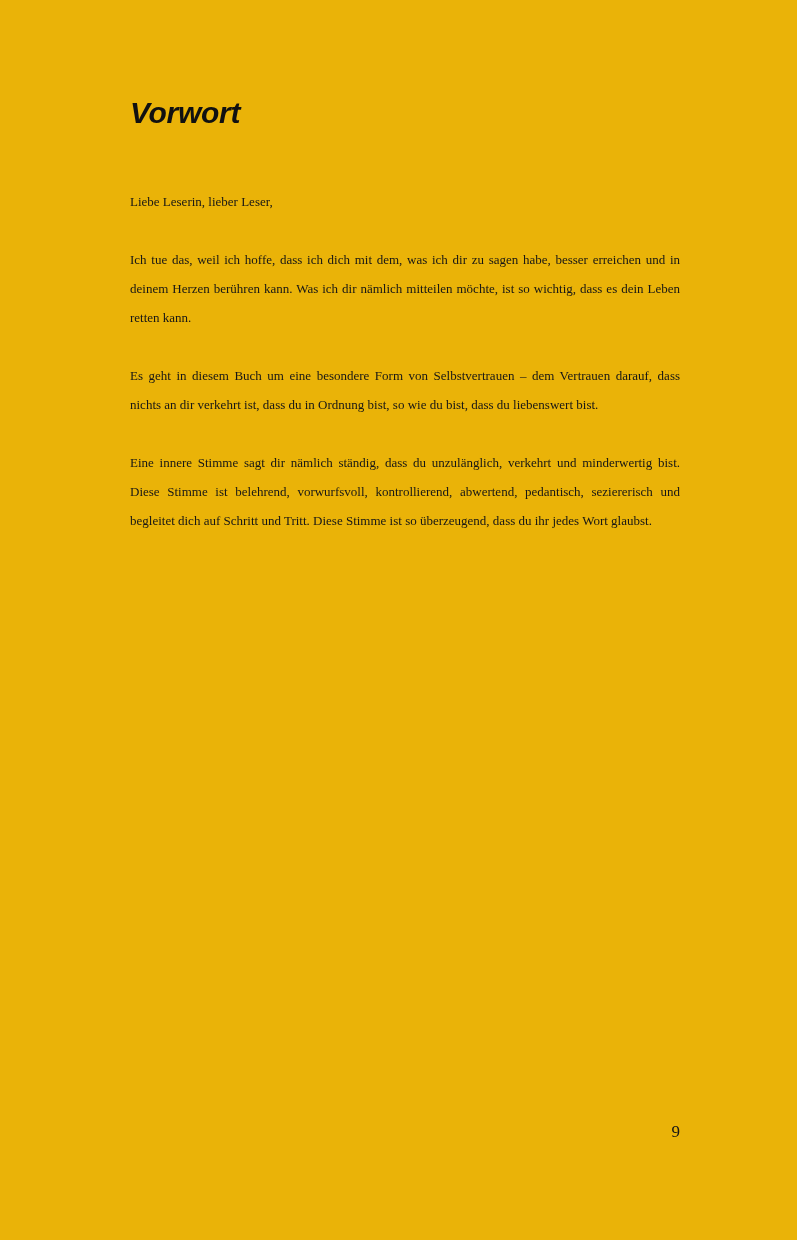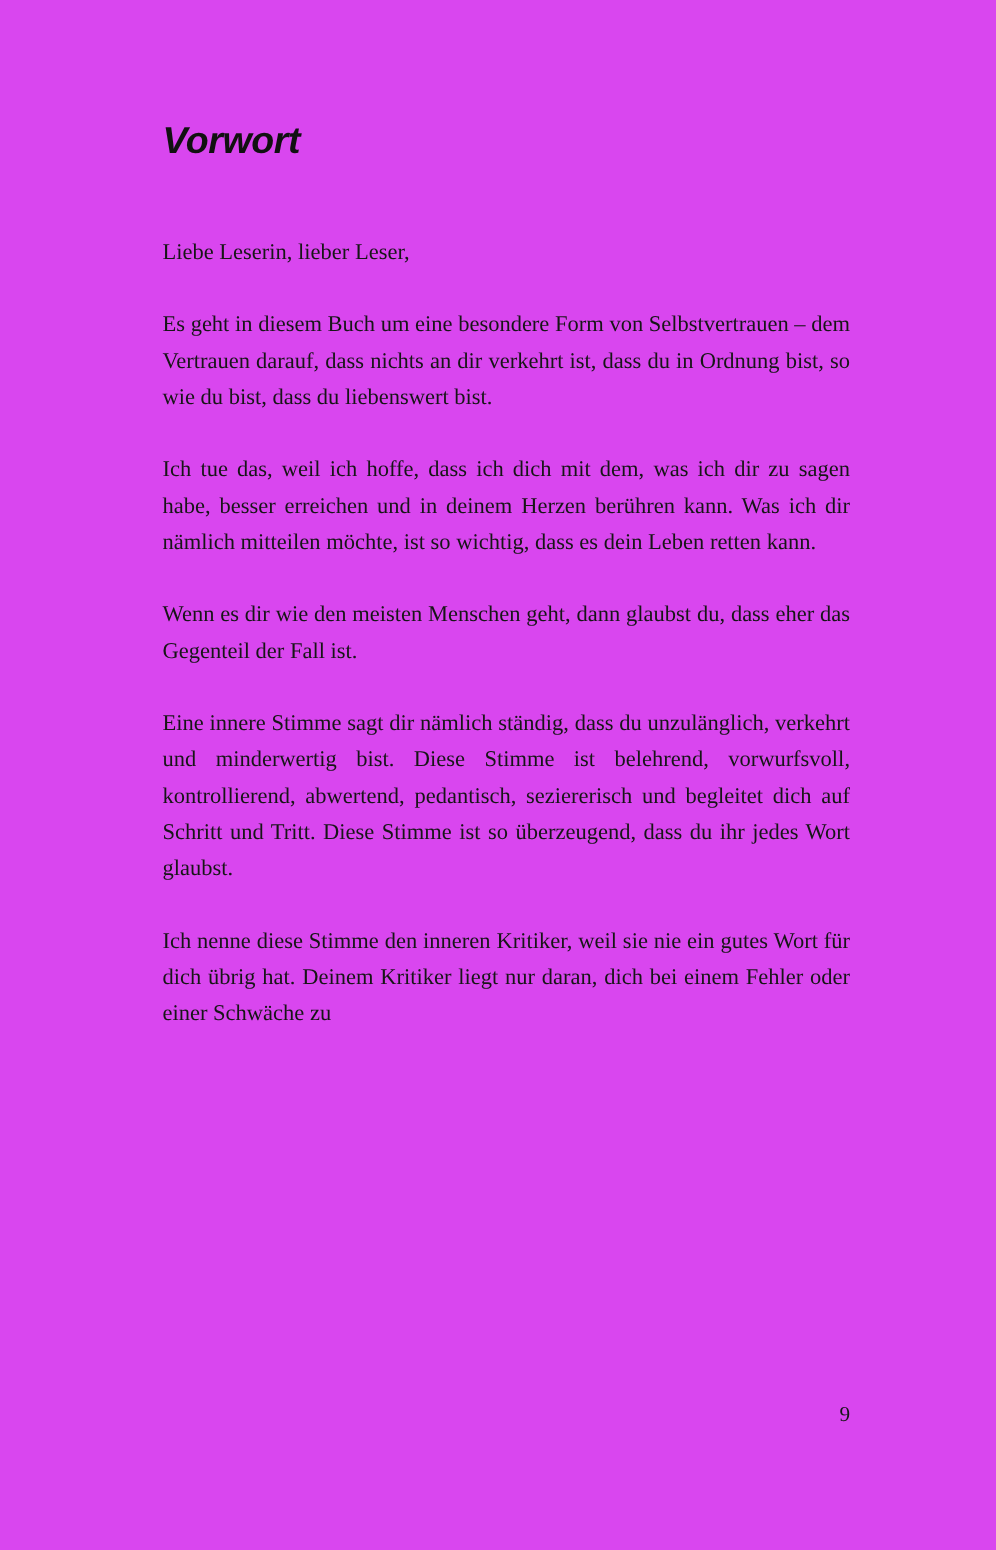--- a/index.html
+++ b/index.html
@@ -5,21 +5,21 @@
   html, body {
     margin: 0;
     padding: 0;
     background: #e8e8e8;
   }
   .page {
     position: relative;
     width: 797px;
     height: 1240px;
     margin: 0 auto;
-    background: #d946ef;
+    background: #eab308;
     color: #161616;
     overflow: hidden;
   }
   .content {
     position: absolute;
     left: 130px;
     top: 96px;
     width: 550px;
   }
   .heading,
@@ -31,21 +31,21 @@
     line-height: 1.15;
     margin: 0;
     color: #111111;
     letter-spacing: -0.3px;
   }
   .subheading {
     margin-top: 24px;
   }
   .body-text p {
     font-family: "Liberation Serif", serif;
-    font-size: 18px;
+    font-size: 13px;
     line-height: 29px;
     margin: 29px 0 0 0;
     text-align: justify;
     color: #161616;
   }
   .body-text p.salutation {
     margin-top: 56px;
     text-align: left;
   }
   .page-number {
@@ -61,23 +61,21 @@
 <body>
 
 <div class="page">
   <div class="content">
 
     <h1 class="heading">Vorwort</h1>
 
 
     <div class="body-text">
       <p class="salutation">Liebe Leserin, lieber Leser,</p>
+      <p>Ich tue das, weil ich hoffe, dass ich dich mit dem, was ich dir zu sagen habe, besser erreichen und in deinem Herzen berühren kann. Was ich dir nämlich mitteilen möchte, ist so wichtig, dass es dein Leben retten kann.</p>
       <p>Es geht in diesem Buch um eine besondere Form von Selbstvertrauen – dem Vertrauen darauf, dass nichts an dir verkehrt ist, dass du in Ordnung bist, so wie du bist, dass du liebenswert bist.</p>
-      <p>Ich tue das, weil ich hoffe, dass ich dich mit dem, was ich dir zu sagen habe, besser erreichen und in deinem Herzen berühren kann. Was ich dir nämlich mitteilen möchte, ist so wichtig, dass es dein Leben retten kann.</p>
-      <p>Wenn es dir wie den meisten Menschen geht, dann glaubst du, dass eher das Gegenteil der Fall ist.</p>
       <p>Eine innere Stimme sagt dir nämlich ständig, dass du unzulänglich, verkehrt und minderwertig bist. Diese Stimme ist belehrend, vorwurfsvoll, kontrollierend, abwertend, pedantisch, seziererisch und begleitet dich auf Schritt und Tritt. Diese Stimme ist so überzeugend, dass du ihr jedes Wort glaubst.</p>
-      <p>Ich nenne diese Stimme den inneren Kritiker, weil sie nie ein gutes Wort für dich übrig hat. Deinem Kritiker liegt nur daran, dich bei einem Fehler oder einer Schwäche zu</p>
     </div>
 
   </div>
 
   <div class="page-number">9</div>
 </div>
 
 </body></html>

